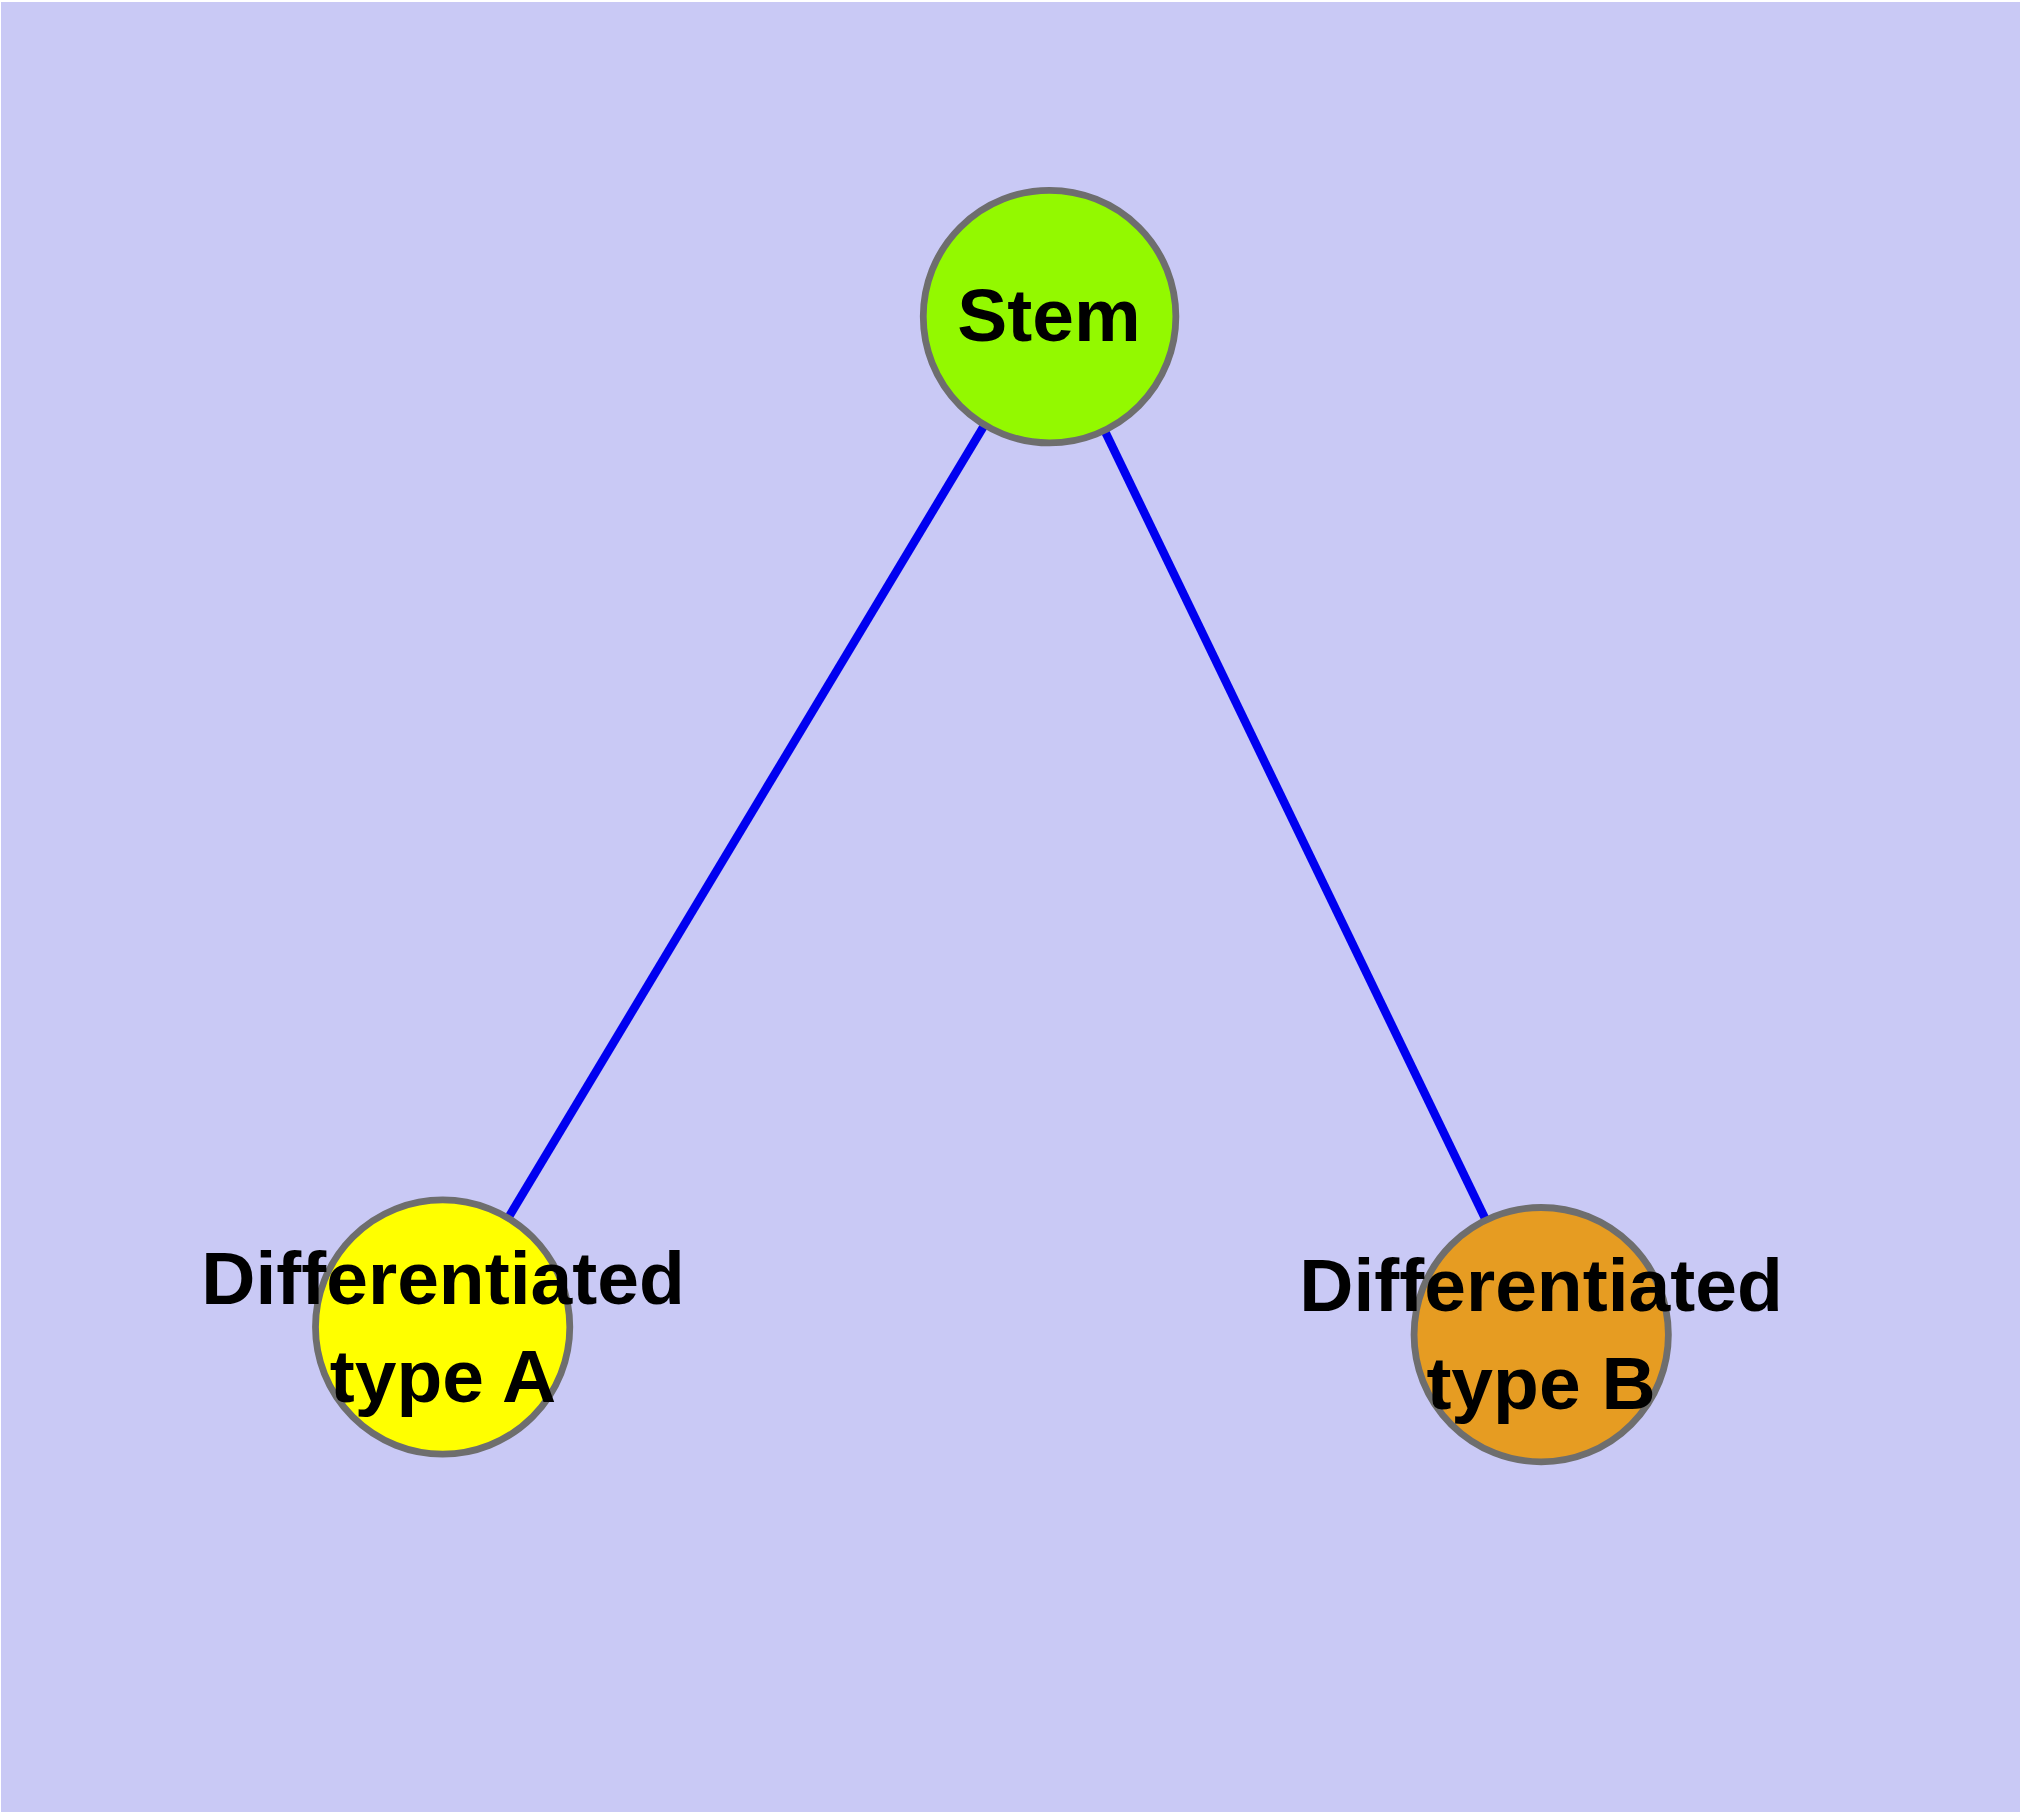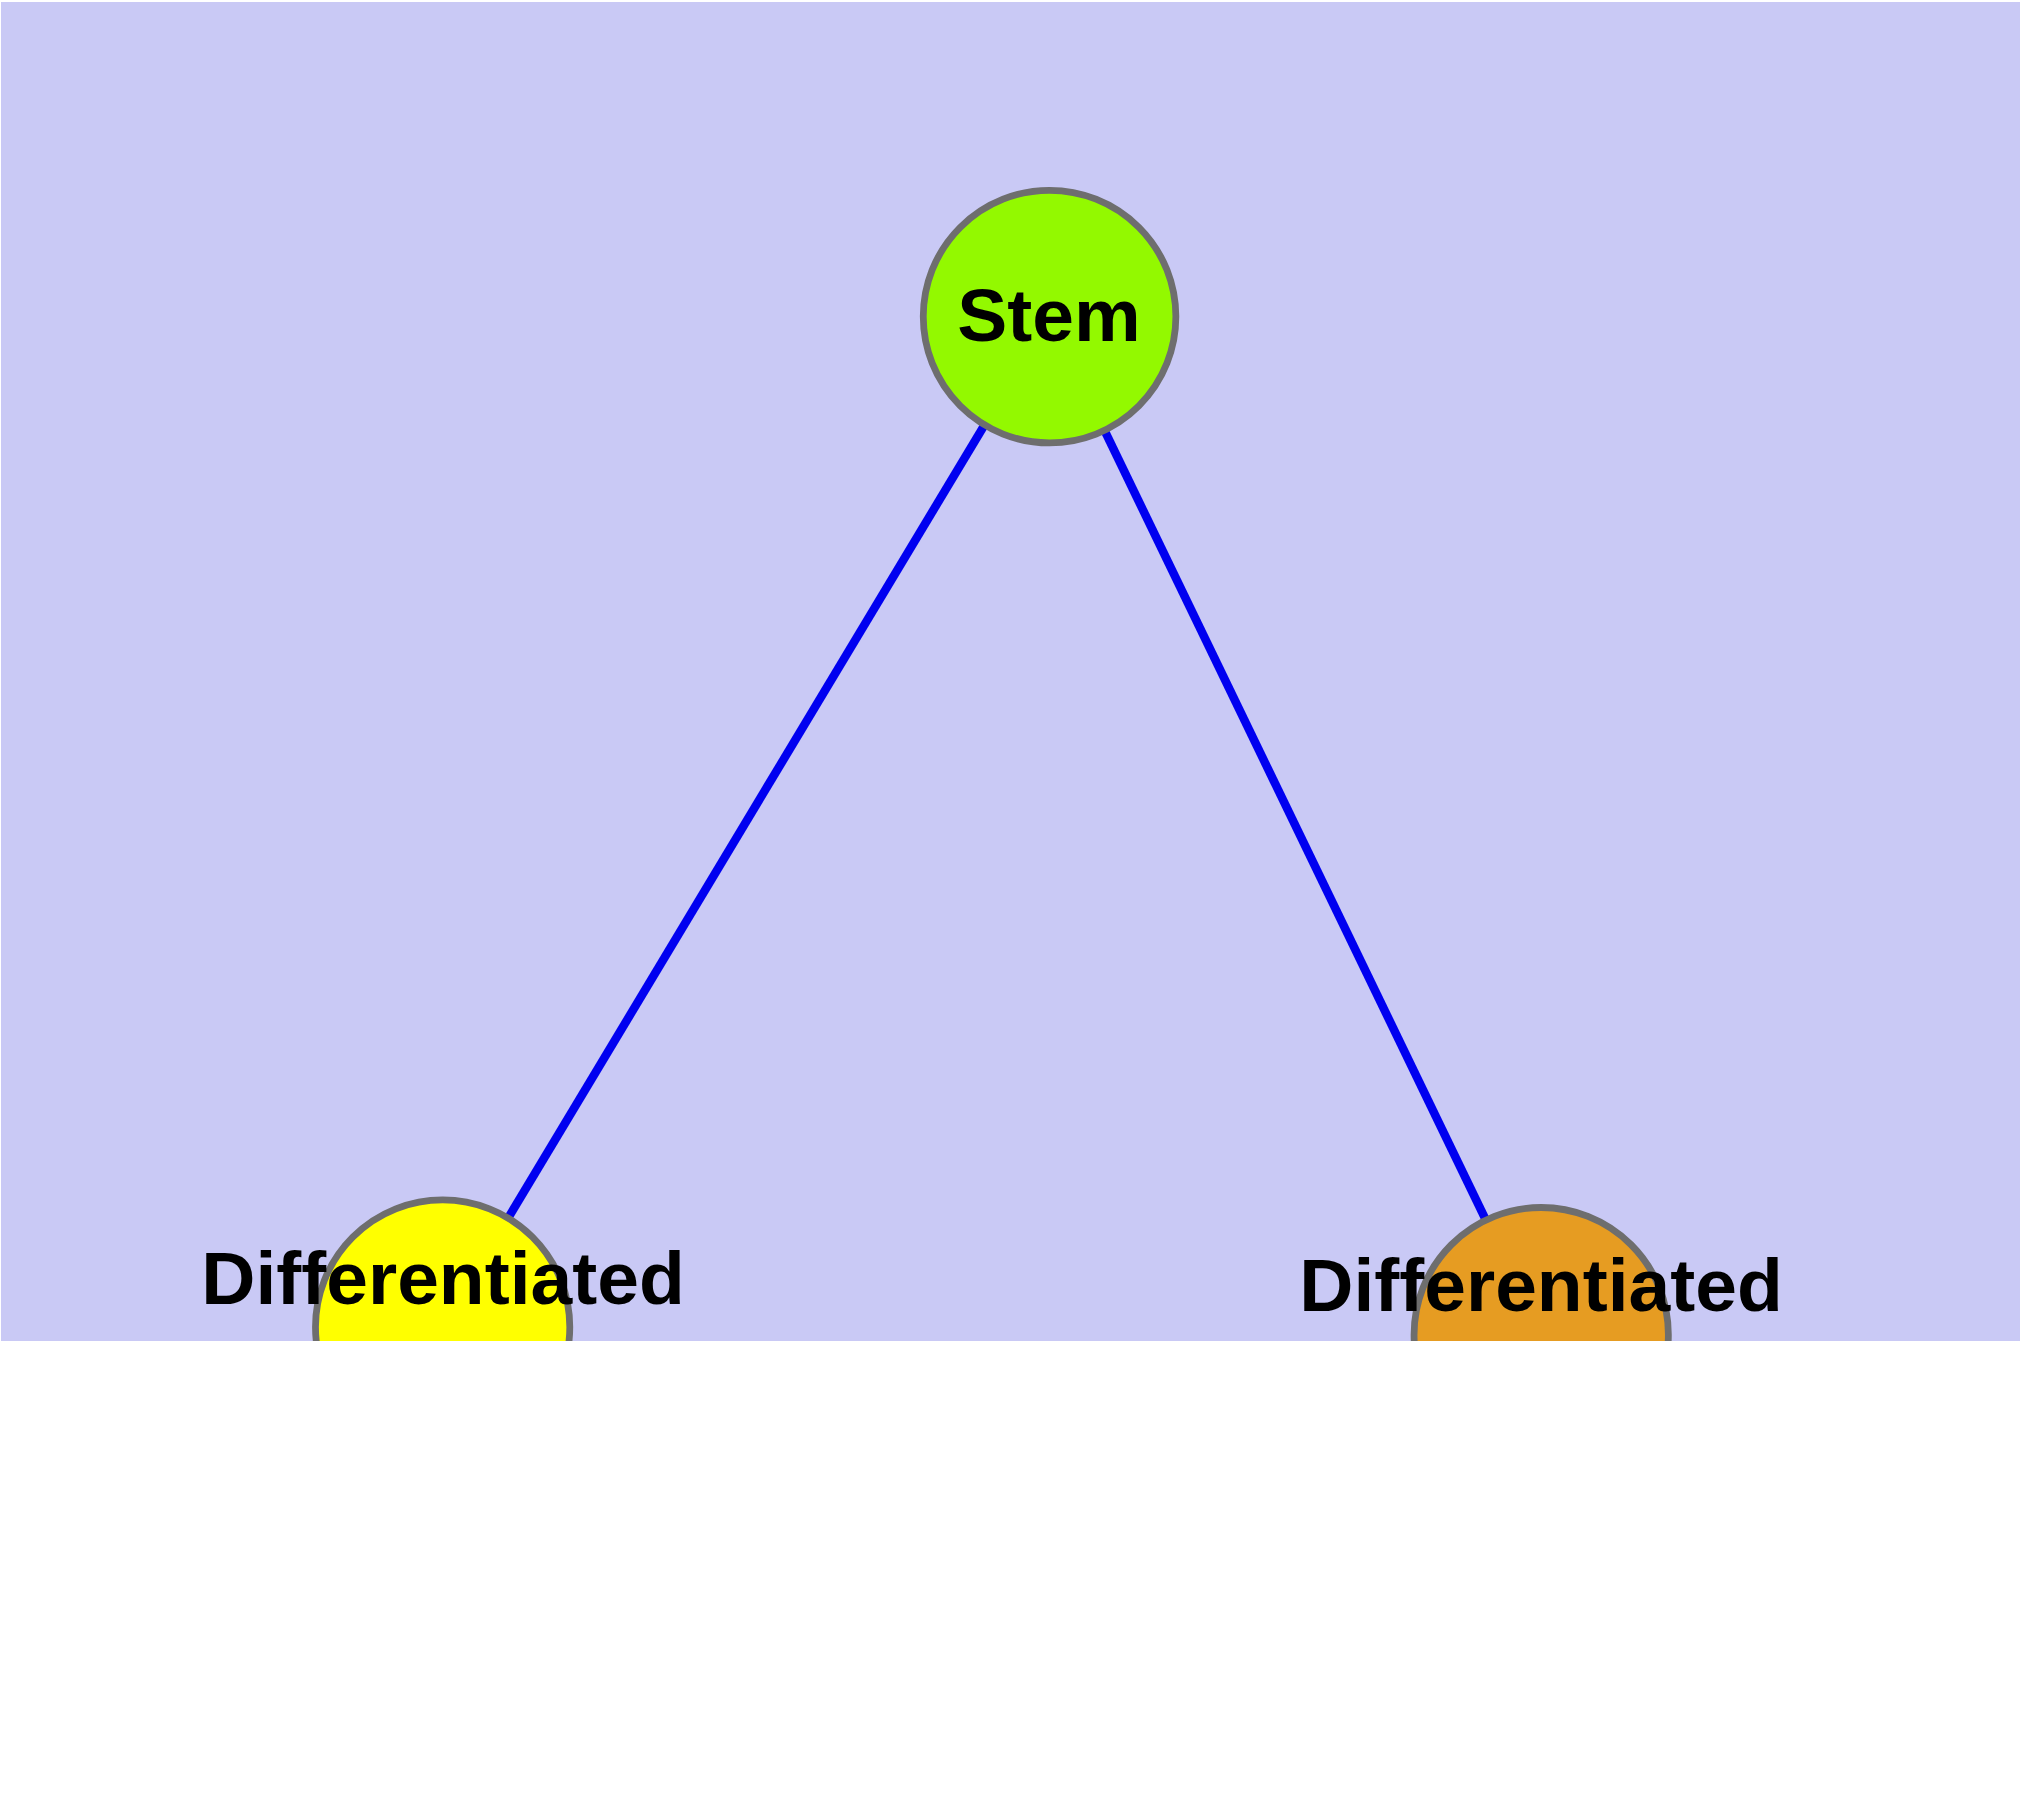--- a/index.html
+++ b/index.html
@@ -3,21 +3,21 @@
 <meta charset="utf-8">
 <style>
   html, body {
     margin: 0;
     padding: 0;
     background: #ffffff;
   }
   #canvas {
     position: relative;
     width: 2021px;
-    height: 1341px;
+    height: 1812px;
     box-sizing: border-box;
     border-top: 2.5px solid #ffffff;
     border-left: 0.8px solid #ffffff;
     background: #c9c9f5;
     overflow: hidden;
     font-family: "Liberation Sans", sans-serif;
   }
   #graph {
     position: absolute;
     left: 0;

